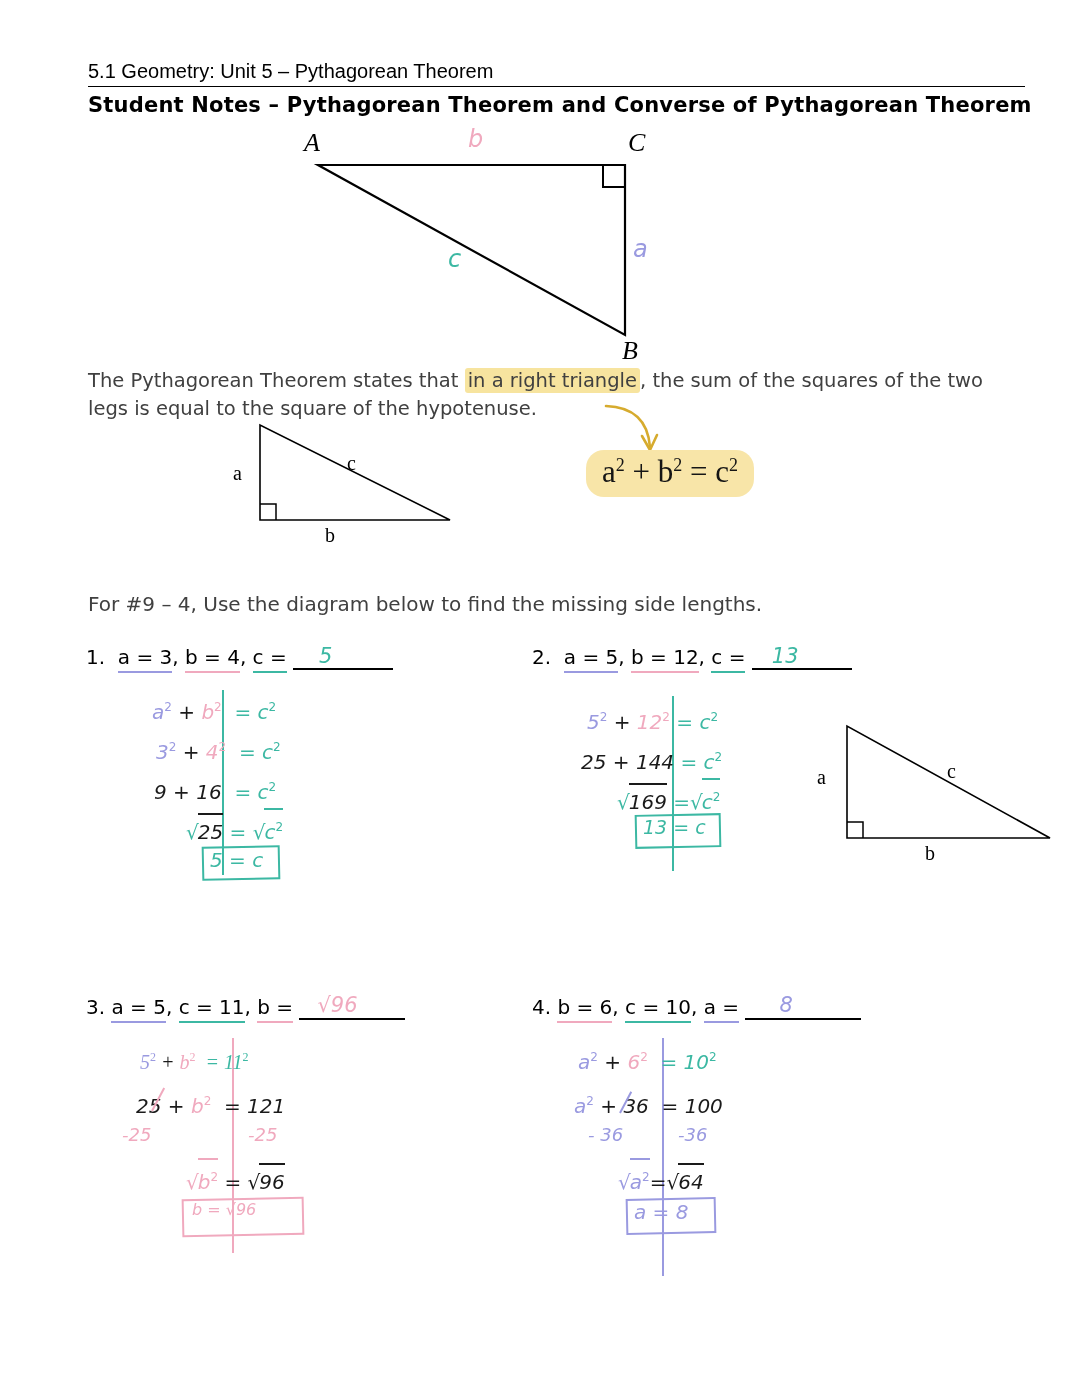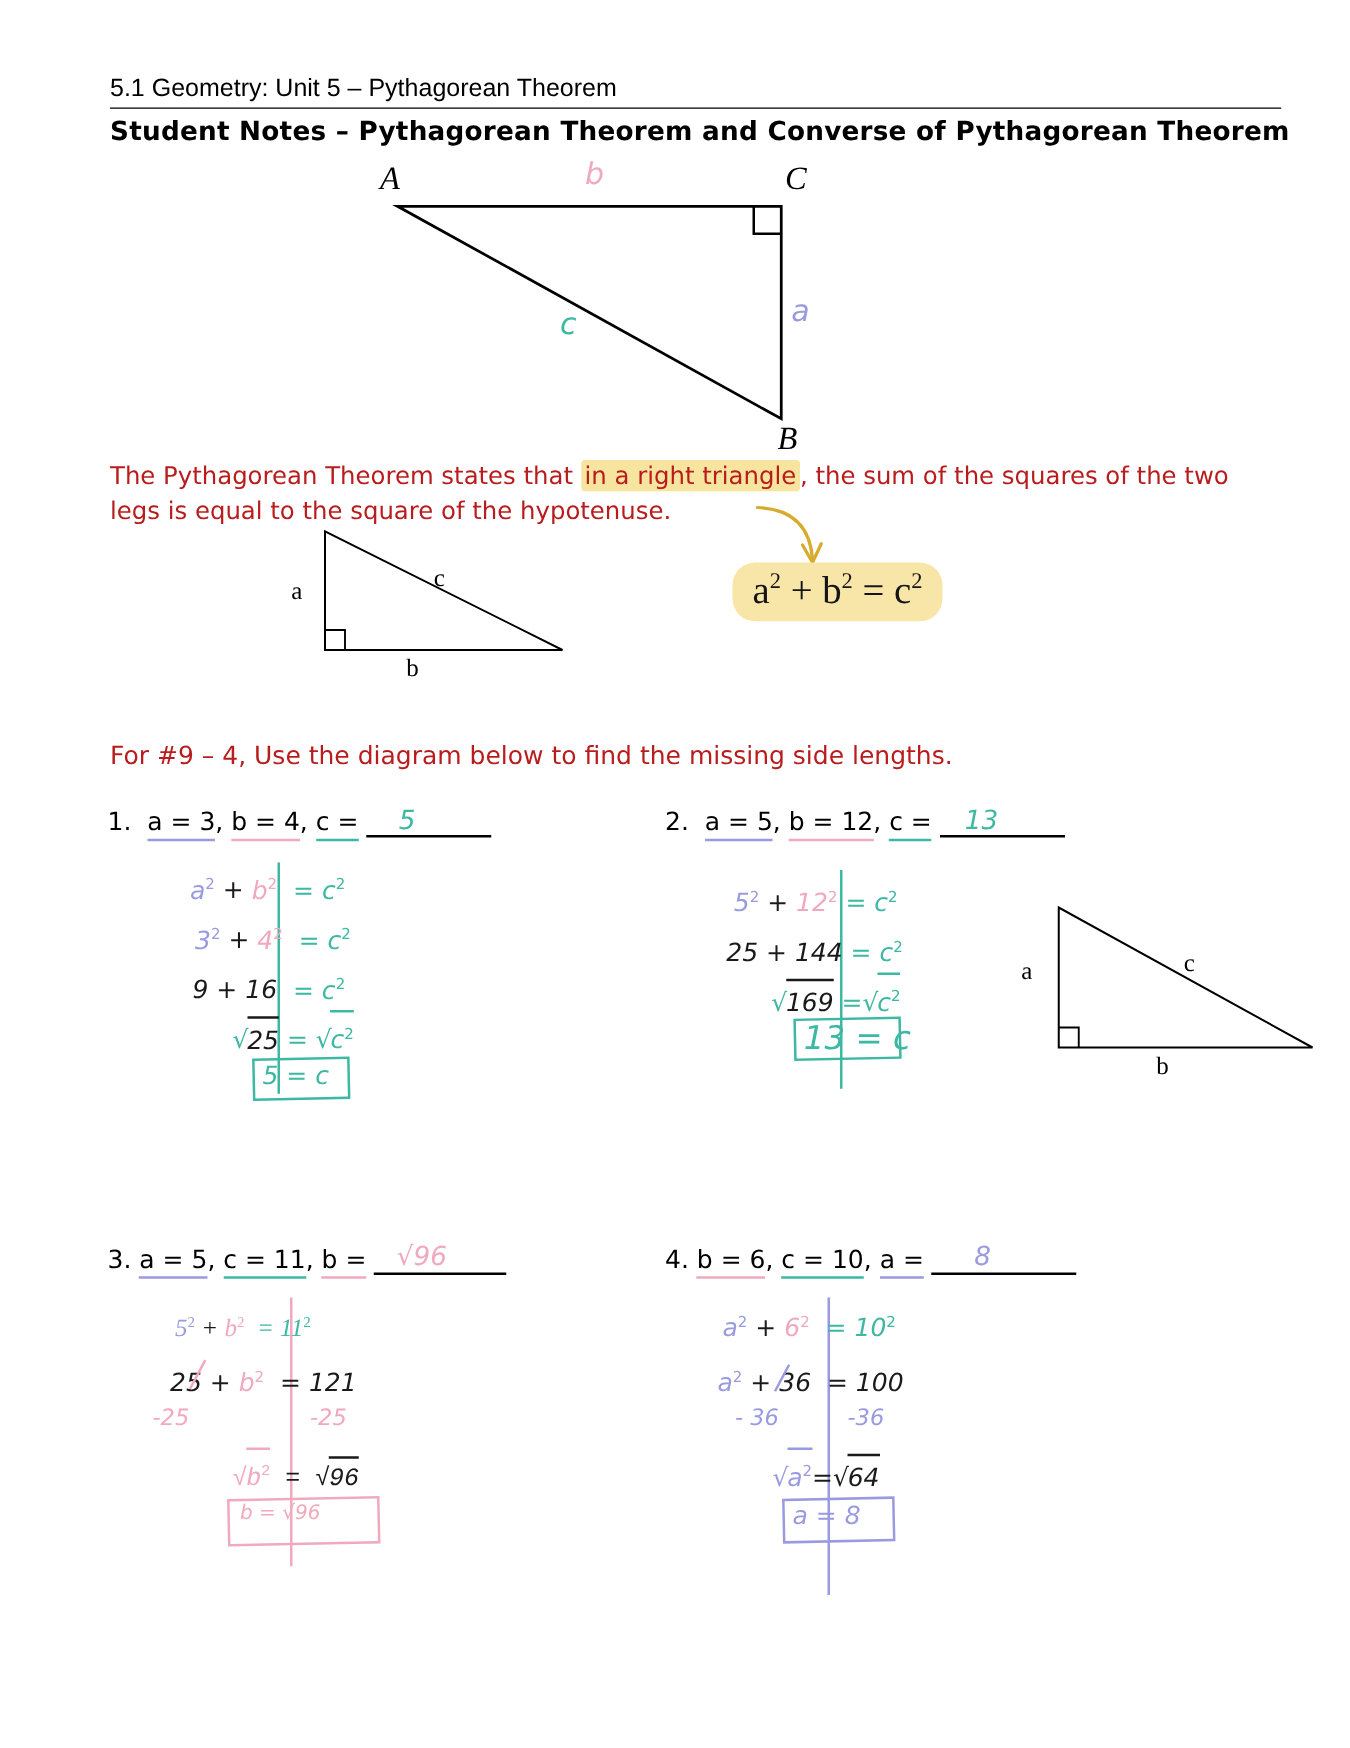--- a/index.html
+++ b/index.html
@@ -37,21 +37,21 @@
     font-family: "DejaVu Sans", sans-serif;
     letter-spacing: 0.2px;
     white-space: nowrap;
   }
 
   
   .bodytext {
     font-family: "DejaVu Sans", sans-serif;
     font-size: 19.5px;
     line-height: 28px;
-    color: #b91c1c;
+    color: #404040;
   }
   #theorem-text {
     left: 88px; top: 367px; width: 925px;
   }
   .hl-yellow {
     background: #f7e49f;
     padding: 1px 3px;
     border-radius: 3px;
   }
   #instructions {
@@ -244,21 +244,21 @@
         <span class="hw-a">5<sup>2</sup></span><span class="hw-k"> + </span><span class="hw-b">12<sup>2</sup></span><span class="hw-c">&nbsp;= c<sup>2</sup></span>
       </div>
       <div class="row hw" style="left:-4px; top:40px;">
         <span class="hw-k">25 + 144 </span><span class="hw-c">= c<sup>2</sup></span>
       </div>
       <div class="row hw" style="left:32px; top:78px;">
         <span class="hw-c rad">√</span><span class="hw-k radbar">169</span><span class="hw-c">&nbsp;=</span><span class="hw-c rad">√</span><span class="hw-c radbar">c<sup>2</sup></span>
       </div>
     </div>
     <div class="ansbox ansbox-teal" style="left:50px; top:114px; width:82px; height:30px;"></div>
-    <div class="abs hw hw-c" style="left:58px; top:116px; font-size:26px;font-style:italic;">13 = c</div>
+    <div class="abs hw hw-c" style="left:58px; top:116px; font-size:19px;font-style:italic;">13 = c</div>
   </div>
 
   <div class="abs" style="left:835px; top:718px; width:230px; height:150px;">
     <svg width="230" height="150" viewBox="0 0 230 150">
       <polygon points="12,8 12,120 215,120" fill="none" stroke="#000" stroke-width="1.6"></polygon>
       <polyline points="12,104 28,104 28,120" fill="none" stroke="#000" stroke-width="1.5"></polyline>
     </svg>
     <div class="abs" style="left:-18px; top:48px; font-family:'Liberation Serif',serif; font-size:20px;">a</div>
     <div class="abs" style="left:90px; top:124px; font-family:'Liberation Serif',serif; font-size:20px;">b</div>
     <div class="abs" style="left:112px; top:42px; font-family:'Liberation Serif',serif; font-size:20px;">c</div>
@@ -278,21 +278,21 @@
     <div class="guide guide-pink" style="left:92px; top:-2px; height:215px;"></div>
     <div class="work">
       <div class="row hw" style="left:0px; top:0px;font-family:Liberation Serif, serif;">
         <span class="hw-a">5<sup>2</sup></span><span class="hw-k"> + </span><span class="hw-b">b<sup>2</sup></span><span class="hw-c">&nbsp;&nbsp;= 11<sup>2</sup></span>
       </div>
       <div class="row hw" style="left:-4px; top:44px;">
         <span class="hw-k">25</span><span class="hw-k"> + </span><span class="hw-b">b<sup>2</sup></span><span class="hw-k">&nbsp;&nbsp;= 121</span>
       </div>
       <div class="row hw hw-b" style="left:-18px; top:78px; font-size:18px;">-25</div>
       <div class="row hw hw-b" style="left:108px; top:78px; font-size:18px;">-25</div>
-      <div class="row hw" style="left:46px; top:118px;font-family:Liberation Mono, monospace;">
+      <div class="row hw" style="left:46px; top:118px;">
         <span class="hw-b rad">√</span><span class="hw-b radbar">b<sup>2</sup></span><span class="hw-k">&nbsp;=&nbsp;</span><span class="hw-k rad">√</span><span class="hw-k radbar">96</span>
       </div>
     </div>
     <div class="strike" style="left:12px; top:70px; width:26px; background:#f0a9be; transform:rotate(-62deg);"></div>
     <div class="ansbox ansbox-pink" style="left:42px; top:158px; width:118px; height:34px;"></div>
     <div class="abs hw hw-b" style="left:52px; top:160px; font-size:16px;">b = √96</div>
   </div>
 
   <div class="abs prob-head" id="prob4-head">
     <span>4.</span>

